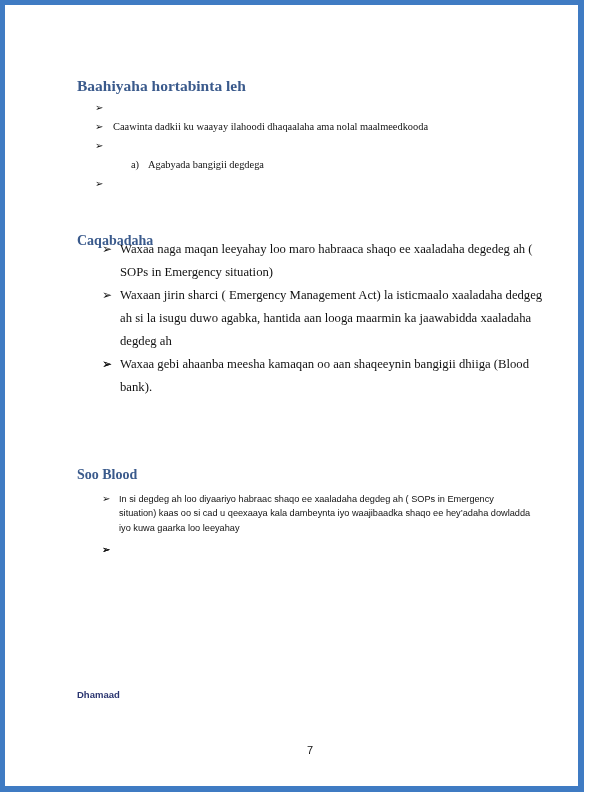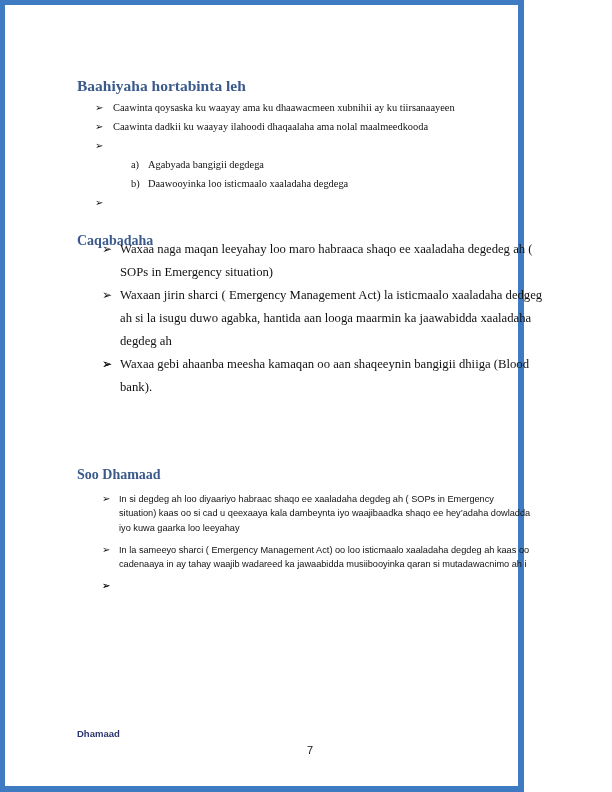--- a/index.html
+++ b/index.html
@@ -1,21 +1,21 @@
 <!DOCTYPE html>
 <html><head>
   <meta charset="utf-8">
   <style>
     html, body { margin: 0; padding: 0; }
     body {
       width: 612px; height: 792px; position: relative; overflow: hidden;
       background: #ffffff;
     }
     .frame {
-      position: absolute; left: 0; top: 0; width: 524px; height: 792px;
+      position: absolute; left: 0; top: 0; width: 584px; height: 792px;
       box-sizing: border-box;
       border-top: 5px solid #3f7bc3;
       border-left: 5px solid #3f7bc3;
       border-right: 6px solid #3f7bc3;
       border-bottom: 6px solid #3f7bc3;
       background: #fff;
     }
     .serif { font-family: "Liberation Serif", "DejaVu Serif", serif; color: #111; }
 
     .h1 {
@@ -38,51 +38,47 @@
     .li2 { position: relative; font-size: 12.7px; line-height: 23px; padding-left: 18px; }
     .li2 .b { position: absolute; left: 0; top: 0; font-size: 12px; }
 
     .list3 { position: absolute; left: 97px; top: 487px; width: 430px; }
     .li3 { position: relative; font-family: "Liberation Sans", sans-serif; font-size: 9.2px; line-height: 14.3px; padding-left: 17px; margin-bottom: 8px; color: #111; }
     .li3 .b { position: absolute; left: 0; top: 0; font-size: 10px; }
 
     .end {
       position: absolute; left: 72px; top: 684px;
       font-family: "Liberation Sans", sans-serif; font-weight: bold;
-      font-size: 9.5px; color: #2a3570; margin-top: 39px;
+      font-size: 9.5px; color: #2a3570;
     }
     .pageno {
       position: absolute; left: 302px; top: 739px;
       font-family: "Liberation Sans", sans-serif; font-size: 11px; color: #111;
     }
   </style>
 </head>
 <body>
 
 <div class="frame">
 
   <h1 class="h1">Baahiyaha hortabinta leh</h1>
 
   <div class="list1 serif">
     <div class="li1">
       <span class="b">➢</span>
-      <span>Caawinta  qoysaska ku waayay ama ku dhaawacmeen xubnihii ay ku tiirsanaayeen</span>
     </div>
     <div class="li1">
       <span class="b">➢</span>
       <span>Caawinta dadkii ku waayay ilahoodi dhaqaalaha ama nolal maalmeedkooda</span>
     </div>
     <div class="li1">
       <span class="b">➢</span>
     </div>
     <div class="li1 sub">
       <span class="lbl">a)</span><span>Agabyada bangigii degdega</span>
-    </div>
-    <div class="li1 sub">
-      <span class="lbl">b)</span><span>Daawooyinka loo isticmaalo xaaladaha degdega</span>
     </div>
     <div class="li1">
       <span class="b">➢</span>
     </div>
   </div>
 
   <h2 class="h2" style="top:228px;">Caqabadaha</h2>
 
   <div class="list2 serif">
     <div class="li2">
@@ -95,30 +91,29 @@
     </div>
     <div class="li2">
       <span class="b">➢</span>
     </div>
     <div class="li2">
       <span class="b">➢</span>
       <span>Waxaa gebi ahaanba meesha kamaqan oo aan shaqeeynin bangigii dhiiga (Blood bank).</span>
     </div>
   </div>
 
-  <h2 class="h2" style="top:462px;">Soo Dhamaad</h2>
+  <h2 class="h2" style="top:462px;">Soo Blood</h2>
 
   <div class="list3">
     <div class="li3">
       <span class="b">➢</span>
       <span>In si degdeg ah loo diyaariyo habraac shaqo ee xaaladaha degdeg ah ( SOPs in Emergency situation) kaas oo si cad u qeexaaya kala dambeynta iyo waajibaadka shaqo ee hey’adaha dowladda iyo kuwa gaarka loo leeyahay</span>
     </div>
     <div class="li3">
       <span class="b">➢</span>
-      <span>In la sameeyo sharci ( Emergency Management Act) oo loo isticmaalo xaaladaha degdeg ah kaas oo cadenaaya in ay tahay waajib wadareed ka jawaabidda musiibooyinka qaran si mutadawacnimo ah  i</span>
     </div>
     <div class="li3">
       <span class="b">➢</span>
     </div>
     <div class="li3">
       <span class="b">➢</span>
     </div>
   </div>
 
   <div class="end">Dhamaad</div>

